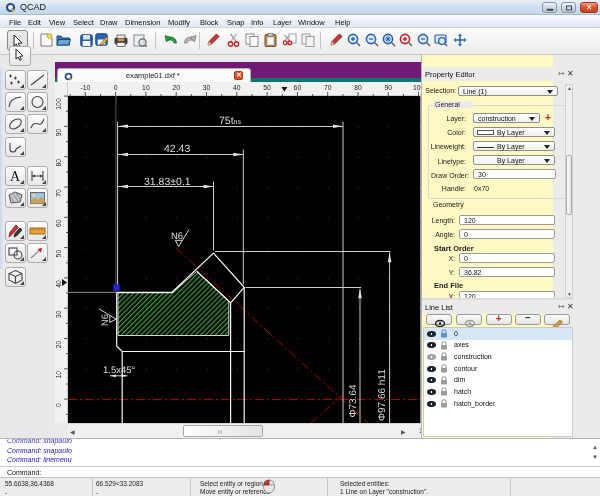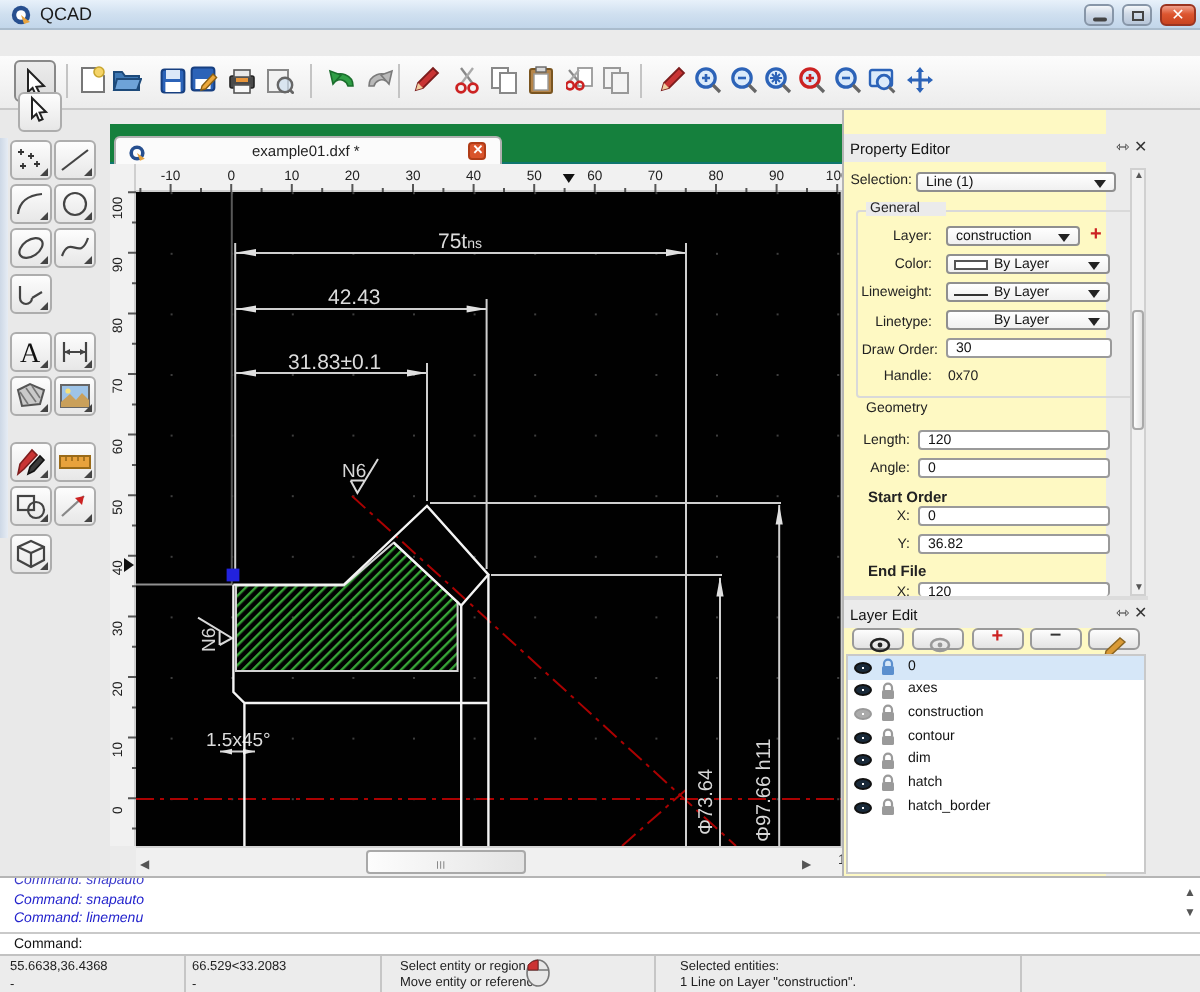--- a/index.html
+++ b/index.html
@@ -26,21 +26,21 @@
 .tbtn { position:absolute; top:2px; width:21px; height:21px; }
 .tsep { position:absolute; top:4px; width:1px; height:17px; background:#c4c4c4; }
 
 #ldock { left:0; top:55px; width:55px; height:383px; background:#e9e9e9; }
 .pbtn { position:absolute; width:21px; height:20px; border:1px solid #adadad; border-radius:3px;
   background:linear-gradient(#fdfdfd,#e7e7e7); }
 .pbtn svg { position:absolute; left:0; top:0; }
 .corner { position:absolute; right:1px; bottom:1px; width:0; height:0;
   border-left:4px solid transparent; border-bottom:4px solid #444; }
 
-#tabbar { left:55px; top:62px; width:393px; height:20px; background:#15803d; border-bottom:1px solid #0f766e; }
+#tabbar { left:55px; top:62px; width:393px; height:20px; background:#701a75; border-bottom:4px solid #0f766e; }
 #tab { position:absolute; left:2px; top:6px; width:194px; height:14px; background:#fbfbfb;
   border:1px solid #b0b0b0; border-bottom:none; border-radius:3px 3px 0 0; font-size:7.5px; color:#222; }
 
 #hruler { left:68px; top:82px; width:368px; height:14px; background:#f1f1f1; border-bottom:1px solid #cfcfcf; }
 #vruler { left:55px; top:82px; width:13px; height:341px; background:#f1f1f1; border-right:1px solid #cfcfcf; opacity:0.999; }
 
 #canvas { left:68px; top:96px; width:368px; height:327px; background:#000; opacity:0.999; }
 
 #vscroll { left:436px; top:96px; width:12px; height:327px; background:#f0f0f0; border-left:1px solid #d5d5d5; }
 #hscroll { left:68px; top:423px; width:368px; height:15px; background:#f0f0f0; border-top:1px solid #d5d5d5; }
@@ -80,20 +80,35 @@
     <span class="txt">QCAD</span>
     <div class="winbtn" style="left:542px;width:15px">
         <span style="width:7px;height:2.5px;background:#444;border-radius:1px;margin-top:2px"></span>
       </div>
     <div class="winbtn" style="left:561px;width:15px">
         <span style="width:6px;height:5px;border:1.5px solid #444;background:none"></span>
       </div>
     <div class="winbtn" id="btnclose" style="left:580px;width:18px">
         <span style="color:#fff;font-size:8px">✕</span>
       </div>
+  </div>
+  <div id="menubar" class="abs">
+    <span style="left:9px">File</span>
+      <span style="left:28px">Edit</span>
+      <span style="left:49px">View</span>
+    <span style="left:73px">Select</span>
+      <span style="left:100px">Draw</span>
+      <span style="left:125px">Dimension</span>
+    <span style="left:168px">Modify</span>
+      <span style="left:200px">Block</span>
+      <span style="left:227px">Snap</span>
+    <span style="left:251px">Info</span>
+      <span style="left:273px">Layer</span>
+      <span style="left:298px">Window</span>
+    <span style="left:335px">Help</span>
   </div>
   <div id="toolbar" class="abs">
       <div class="tbtn" style="left:7px;border:1px solid #888;border-radius:3px;background:linear-gradient(#ececec,#dcdcdc)">
         <svg style="position:absolute;left:4px;top:3px" width="12" height="14" viewBox="0 0 12 14">
           <path d="M2,1 L10,9 L6.2,9.4 L8,13 L6,13.8 L4.3,10 L2,12 Z" fill="#fff" stroke="#222" stroke-width="1"></path>
         </svg>
       </div>
       <div class="tsep" style="left:32.5px"></div>
       <div class="tbtn" style="left:36px">
         <svg style="position:absolute;left:4px;top:3px" width="13" height="14" viewBox="0 0 13 14">
@@ -589,21 +604,21 @@
         <span style="position:absolute;left:4px;top:1px">120</span>
       </div>
     <div style="position:absolute;left:143px;top:29px;width:8px;height:214px;background:#f0f0f0;border:1px solid #d0d0d0">
       <span class="sarrow" style="left:1px;top:0px;font-size:5px">▲</span>
       <div class="sthumb" style="left:0px;top:70px;width:6px;height:60px"></div>
       <span class="sarrow" style="left:1px;bottom:0px;font-size:5px">▼</span>
     </div>
     <div style="position:absolute;left:0;top:243px;width:152px;height:2px;background:#dcdcdc"></div>
 
     <div class="ptitle" style="top:245px">
-        <span style="position:absolute;left:3px;top:3px">Layer Edit</span>
+        <span style="position:absolute;left:3px;top:3px">Line List</span>
       <span style="position:absolute;left:136px;top:2px;font-size:8px;color:#333">⇿</span>
       <span style="position:absolute;left:145px;top:2px;font-size:8px;color:#333">✕</span>
     </div>
     <div class="llbtn" style="left:3.7px"><svg width="26" height="11">
           <ellipse cx="13" cy="5.5" rx="4.5" ry="3" fill="none" stroke="#222" stroke-width="1.3"></ellipse>
           <circle cx="13" cy="5.5" r="1.2" fill="#222"></circle>
         </svg></div>
     <div class="llbtn" style="left:34.4px"><svg width="26" height="11">
           <ellipse cx="13" cy="5.5" rx="4.5" ry="3" fill="none" stroke="#999" stroke-width="1.3"></ellipse>
           <circle cx="13" cy="5.5" r="1.2" fill="#999"></circle>

